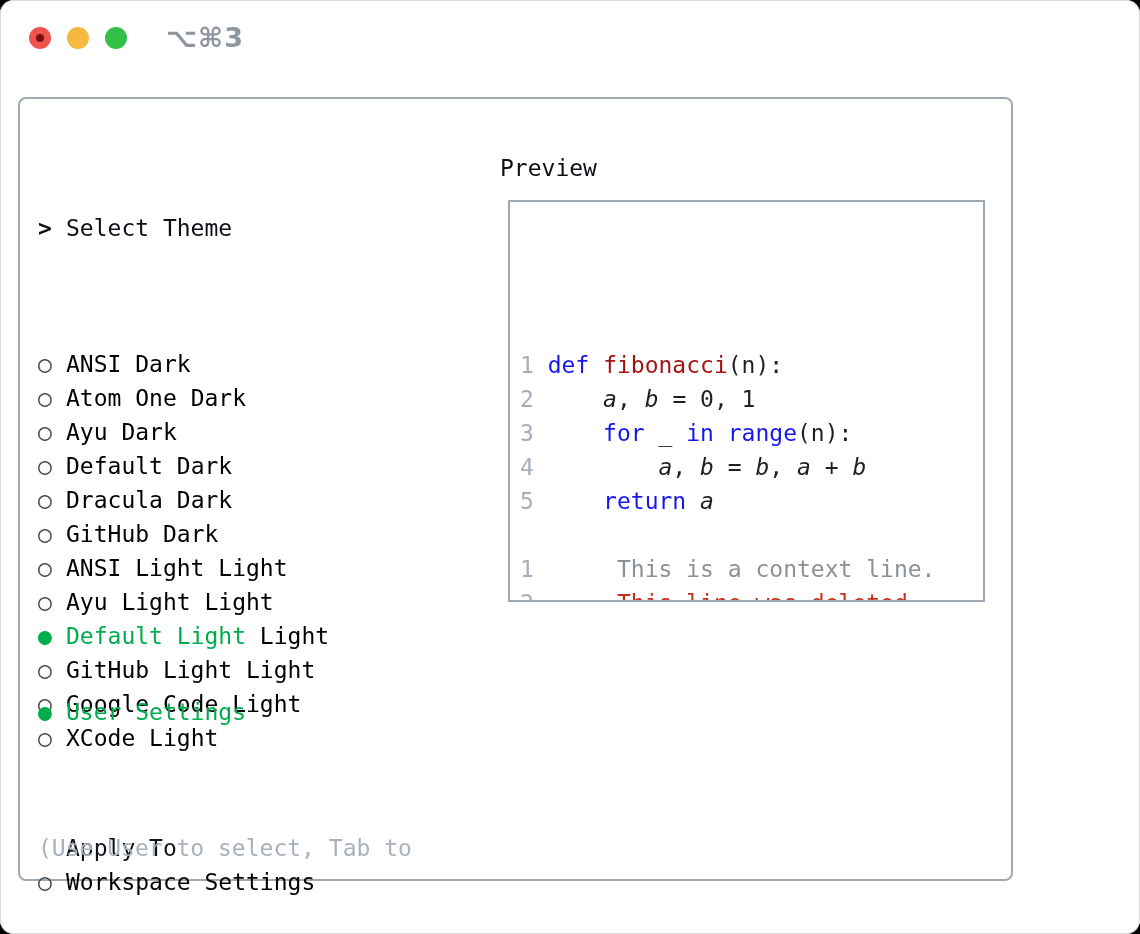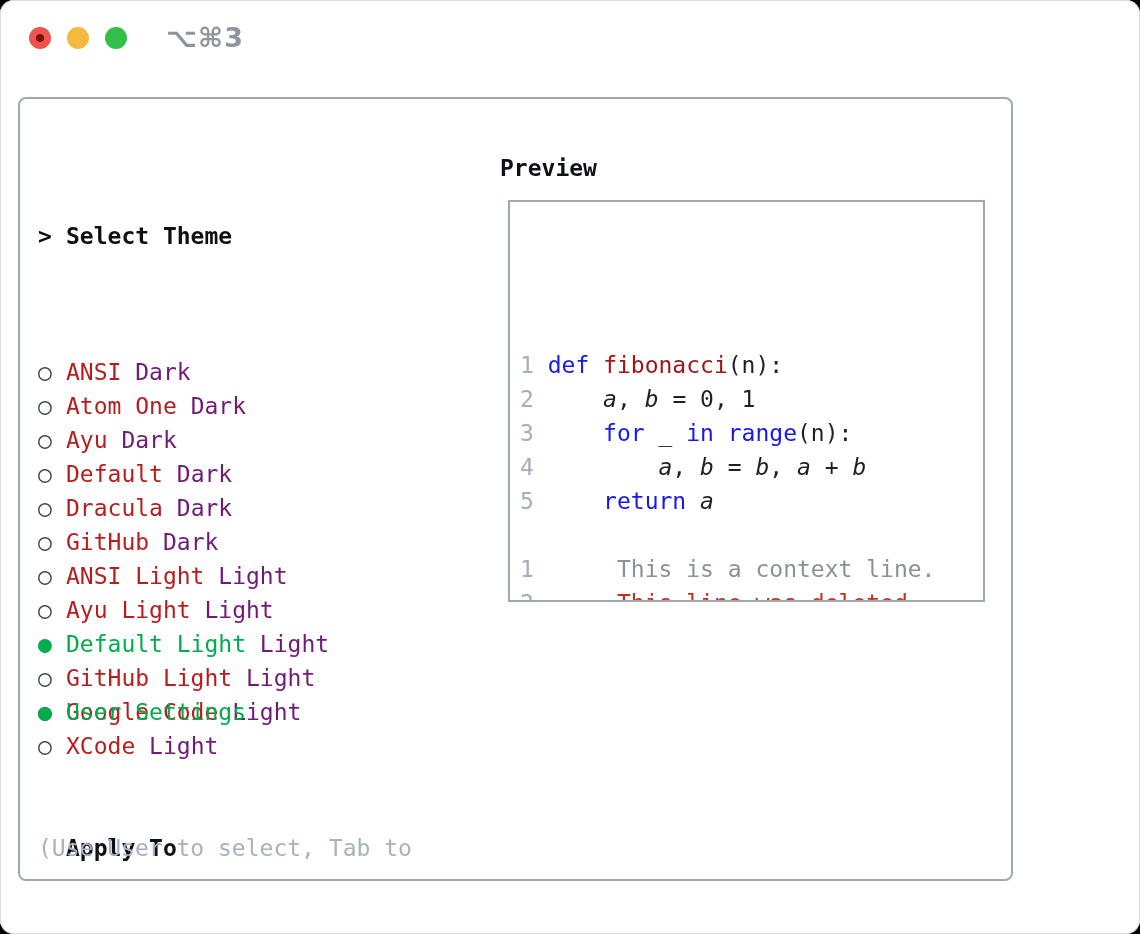--- a/index.html
+++ b/index.html
@@ -20,30 +20,30 @@
   .win-title{
     position:absolute;left:166px;top:22px;font-family:"DejaVu Sans", sans-serif;
     font-size:27px;font-weight:bold;color:#8f959d;letter-spacing:1px;
   }
   
   .main-box{
     position:absolute;left:18px;top:97px;width:995px;height:784px;
     background:#fff;border:2px solid #9fa9b3;border-radius:8px;box-sizing:border-box;
   }
   .mono{font-size:23px;line-height:34px;white-space:pre;}
-  .hdr{font-weight:bold;color:#0d1117;}
+  .hdr{font-weight:normal;color:#0d1117;}
   
-  .theme-list{position:absolute;left:18px;top:52px;}
+  .theme-list{position:absolute;left:18px;top:44px;}
   .row{white-space:pre;height:34px;}
   .bullet{display:inline-block;width:28px;color:#454c54;}
   .bullet.sel{color:#00ad4c;}
   .prompt{color:#0d1117;font-weight:bold;}
-  .tname{color:#b91c1c;}
+  .tname{color:#000000;}
   .tname.sel{color:#00ad4c;text-align:right;}
-  .tvariant{color:#701a75;}
+  .tvariant{color:#000000;}
   .hint{position:absolute;left:18px;top:664px;color:#a8b1bd;}
   .apply-block{position:absolute;left:18px;top:528px;}
   
   .preview-label{position:absolute;left:480px;top:52px;}
   .preview-box{
     position:absolute;left:488px;top:101px;width:477px;height:402px;
     border:2px solid #9fa9b3;background:#fff;box-sizing:border-box;
     padding:44px 10px 12px 10px;overflow:hidden;
   }
   .code-line{white-space:pre;height:34px;}
@@ -71,21 +71,21 @@
   <div class="main-box">
 
     <div class="theme-list mono">
       <div class="row"><span class="bullet prompt">&gt;</span><span class="hdr">Select Theme</span></div>
       
     <div class="row"><span class="bullet">○</span><span class="tname">ANSI</span><span class="tvariant"> Dark</span></div><div class="row"><span class="bullet">○</span><span class="tname">Atom One</span><span class="tvariant"> Dark</span></div><div class="row"><span class="bullet">○</span><span class="tname">Ayu</span><span class="tvariant"> Dark</span></div><div class="row"><span class="bullet">○</span><span class="tname">Default</span><span class="tvariant"> Dark</span></div><div class="row"><span class="bullet">○</span><span class="tname">Dracula</span><span class="tvariant"> Dark</span></div><div class="row"><span class="bullet">○</span><span class="tname">GitHub</span><span class="tvariant"> Dark</span></div><div class="row"><span class="bullet">○</span><span class="tname">ANSI Light</span><span class="tvariant"> Light</span></div><div class="row"><span class="bullet">○</span><span class="tname">Ayu Light</span><span class="tvariant"> Light</span></div><div class="row"><span class="bullet sel">●</span><span class="tname sel">Default Light</span><span class="tvariant"> Light</span></div><div class="row"><span class="bullet">○</span><span class="tname">GitHub Light</span><span class="tvariant"> Light</span></div><div class="row"><span class="bullet">○</span><span class="tname">Google Code</span><span class="tvariant"> Light</span></div><div class="row"><span class="bullet">○</span><span class="tname">XCode</span><span class="tvariant"> Light</span></div></div>
 
     <div class="apply-block mono">
       <div class="row"><span class="bullet sel">●</span><span class="tname sel">User Settings</span></div>
       
-    <div class="row"><span class="bullet"> </span><span class="hdr">Apply To</span></div></div>
+    <div class="row"><span class="bullet"> </span><span class="hdr">Apply To</span></div><div class="row"><span class="bullet">○</span><span class="tname">Workspace Settings</span></div></div>
 
     <div class="hint mono">
       <div>(Use User to select, Tab to</div>
       <div>change focus)</div>
     </div>
 
     <div class="preview-label mono hdr">Preview</div>
 
     <div class="preview-box mono">
       

